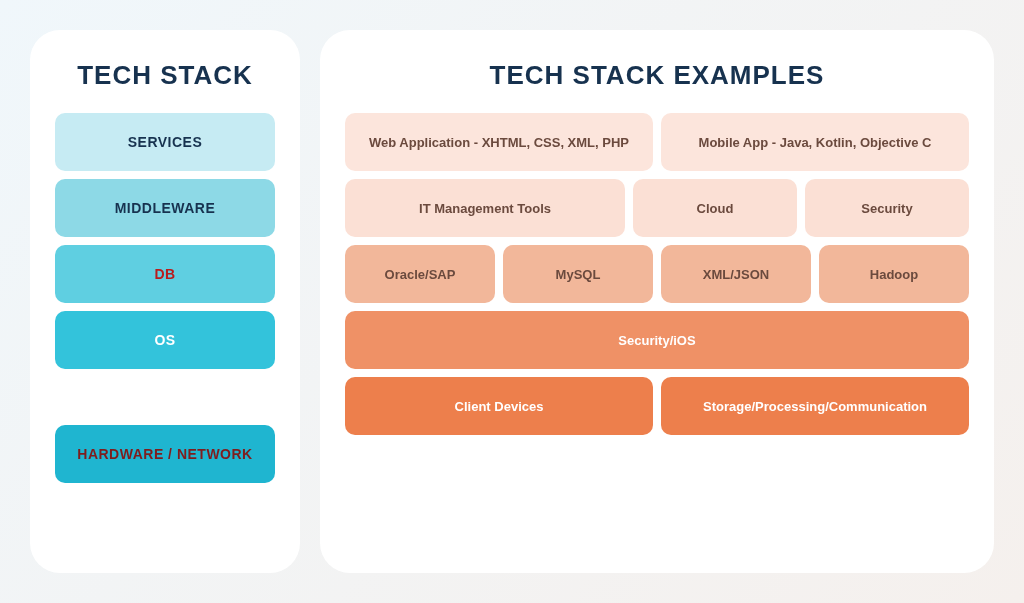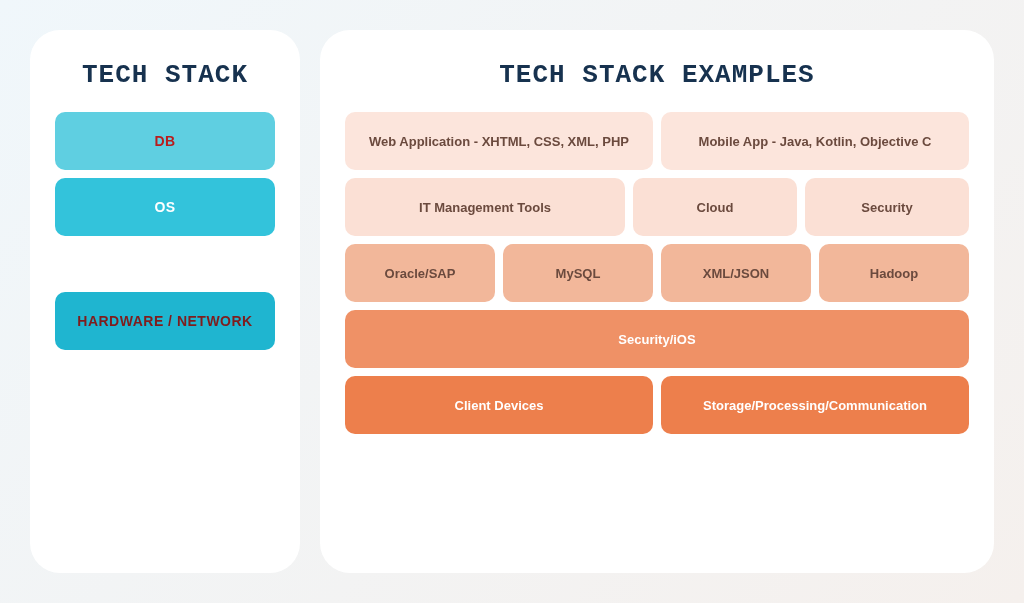--- a/index.html
+++ b/index.html
@@ -28,21 +28,20 @@
     }
     .panel-right {
       flex: 1;
     }
     .title {
       color: #17324f;
       font-weight: 700;
       letter-spacing: 1px;
       text-align: center;
       margin-bottom: 22px;
-      font-family: Liberation Mono, monospace;
     }
     .panel-left .title {
       font-size: 26px;
     }
     .panel-right .title {
       font-size: 26px;
     }
     .stack-col {
       display: flex;
       flex-direction: column;
@@ -93,20 +92,22 @@
     .ex-4 { background: #f2b79a; color: #6b4a3e; }
     .ex-5 { background: #ef9166; color: #fff; }
     .ex-6 { background: #ed7f4c; color: #fff; }
   </style>
 </head>
 <body>
 
 <div class="panel panel-left">
   <div class="title">TECH STACK</div>
   <div class="stack-col">
+    <div class="layer layer-2">SERVICES</div>
+    <div class="layer layer-3">MIDDLEWARE</div>
     <div class="layer layer-4">DB</div>
     <div class="layer layer-5">OS</div>
     <div class="layer layer-6">HARDWARE / NETWORK</div>
   </div>
 </div>
 
 <div class="panel panel-right">
   <div class="title">TECH STACK EXAMPLES</div>
   <div class="examples-col">
     <div class="row">

